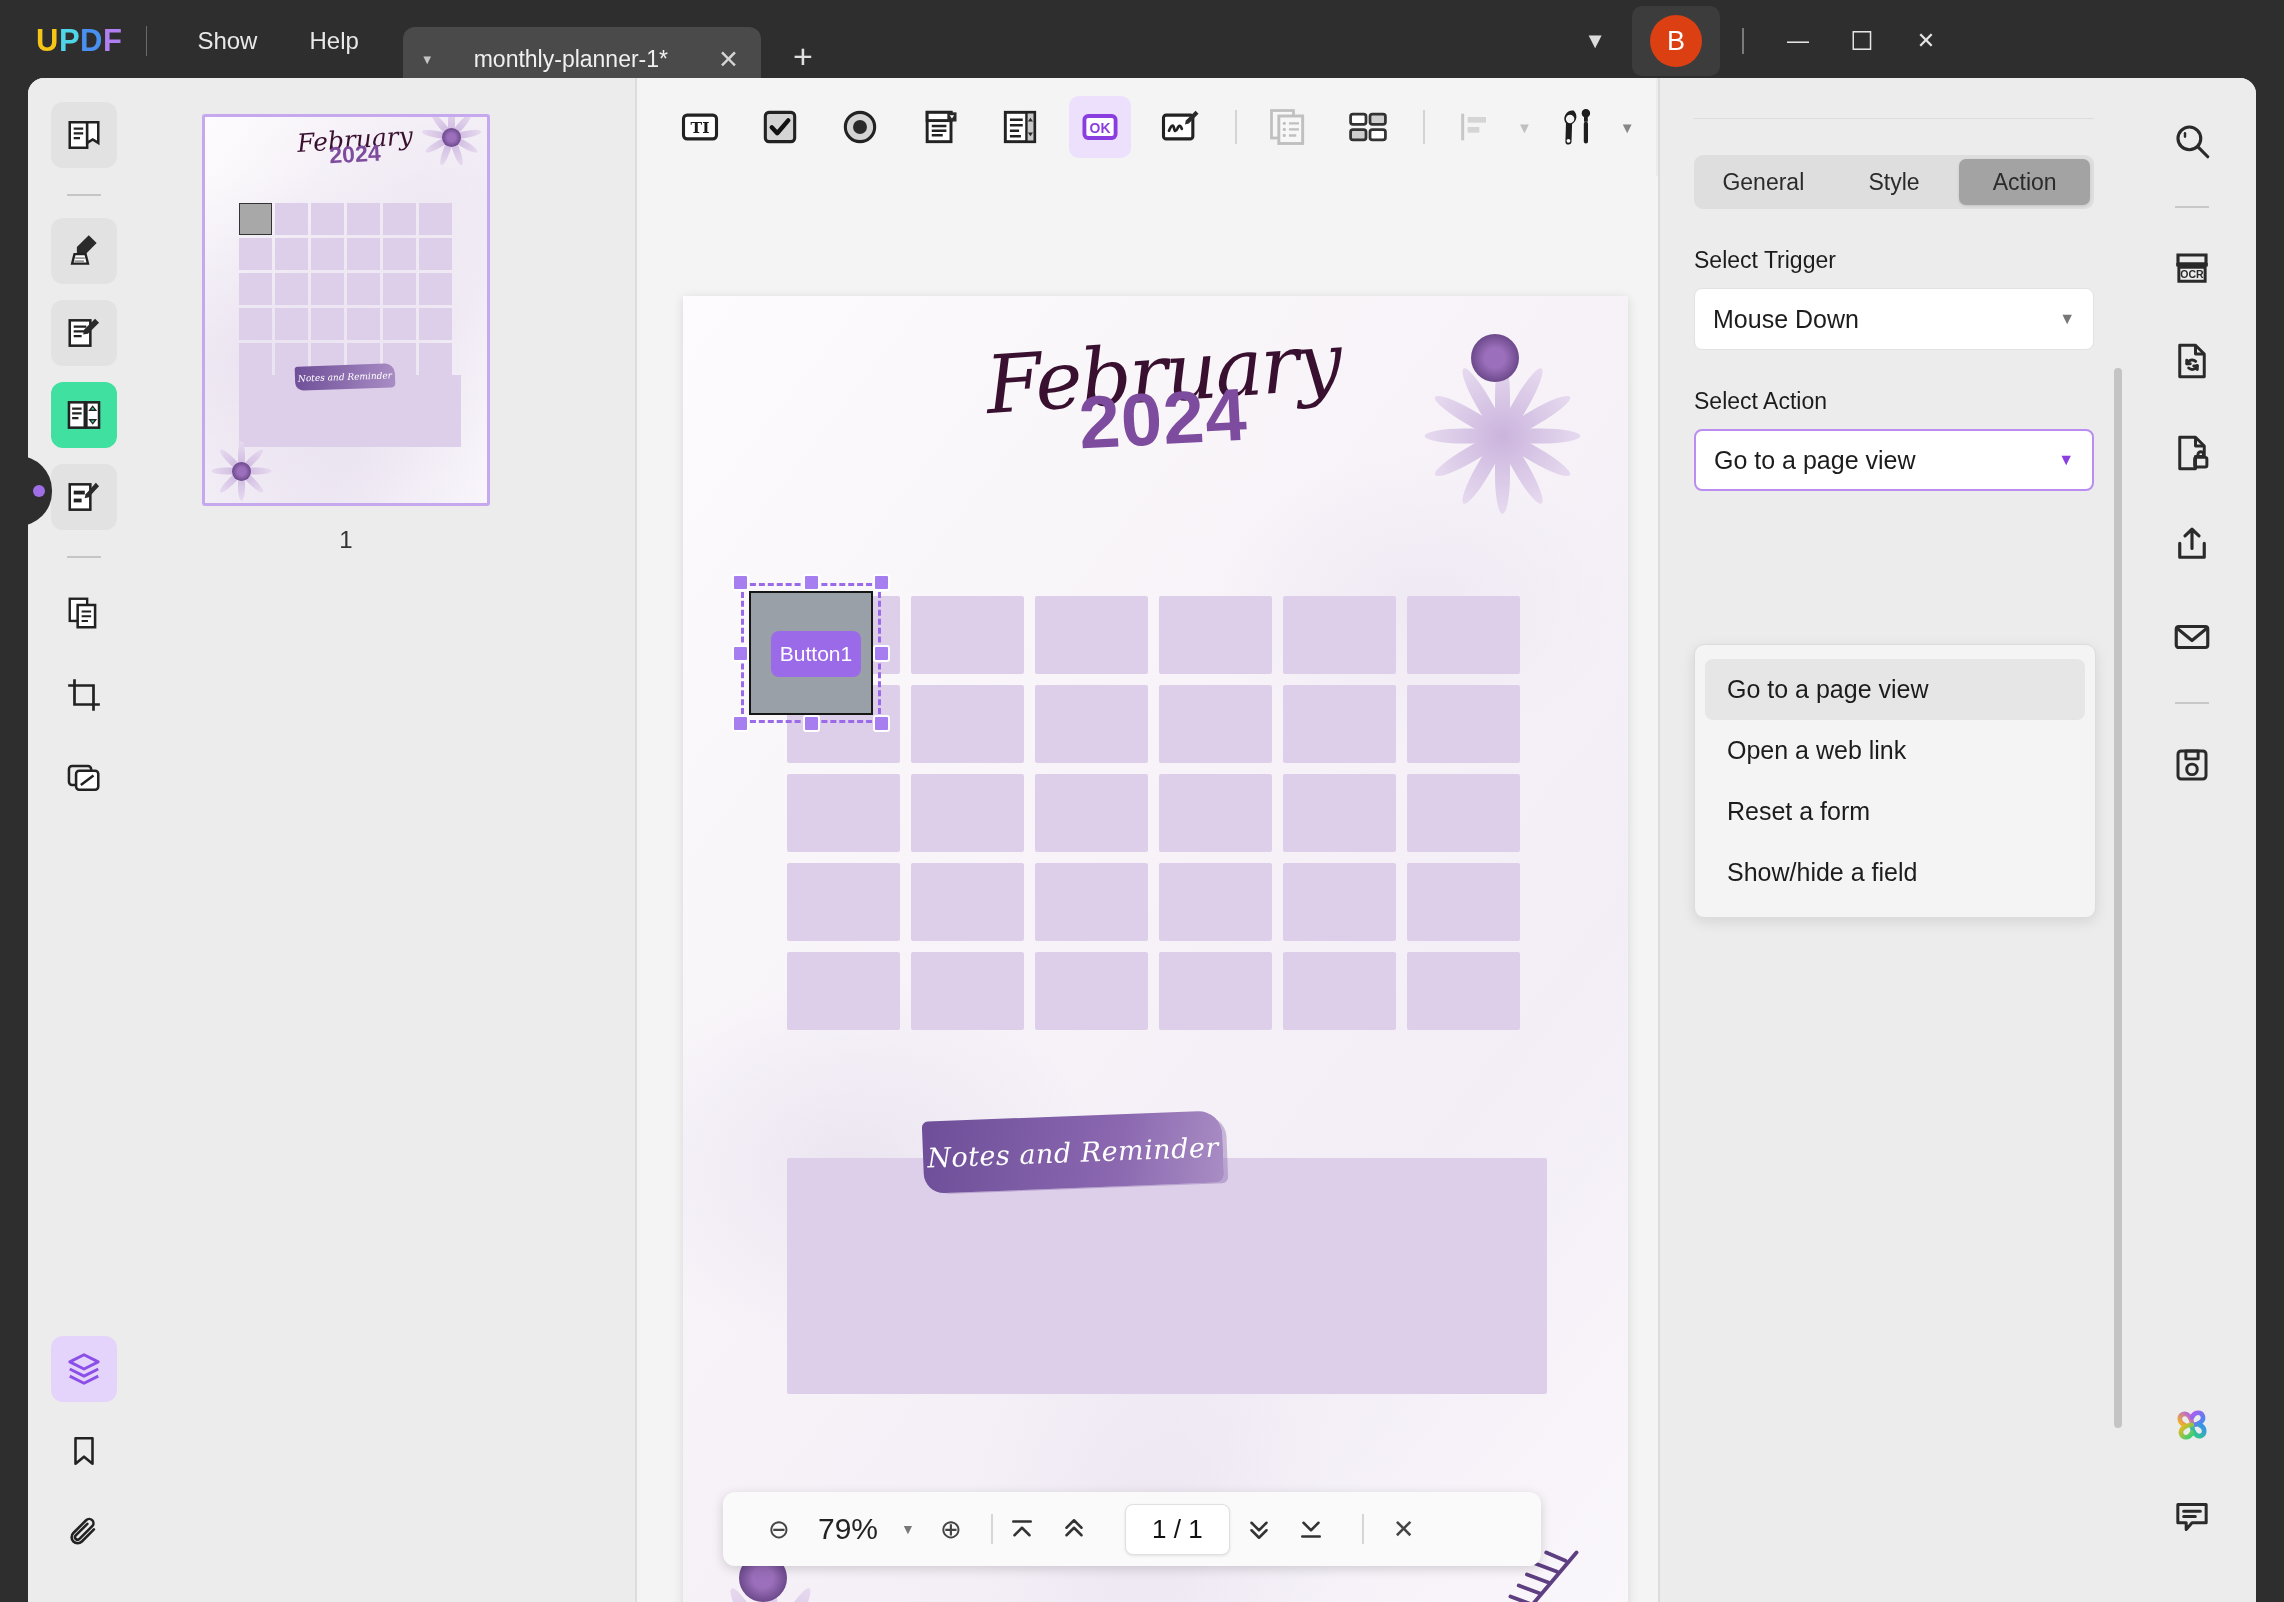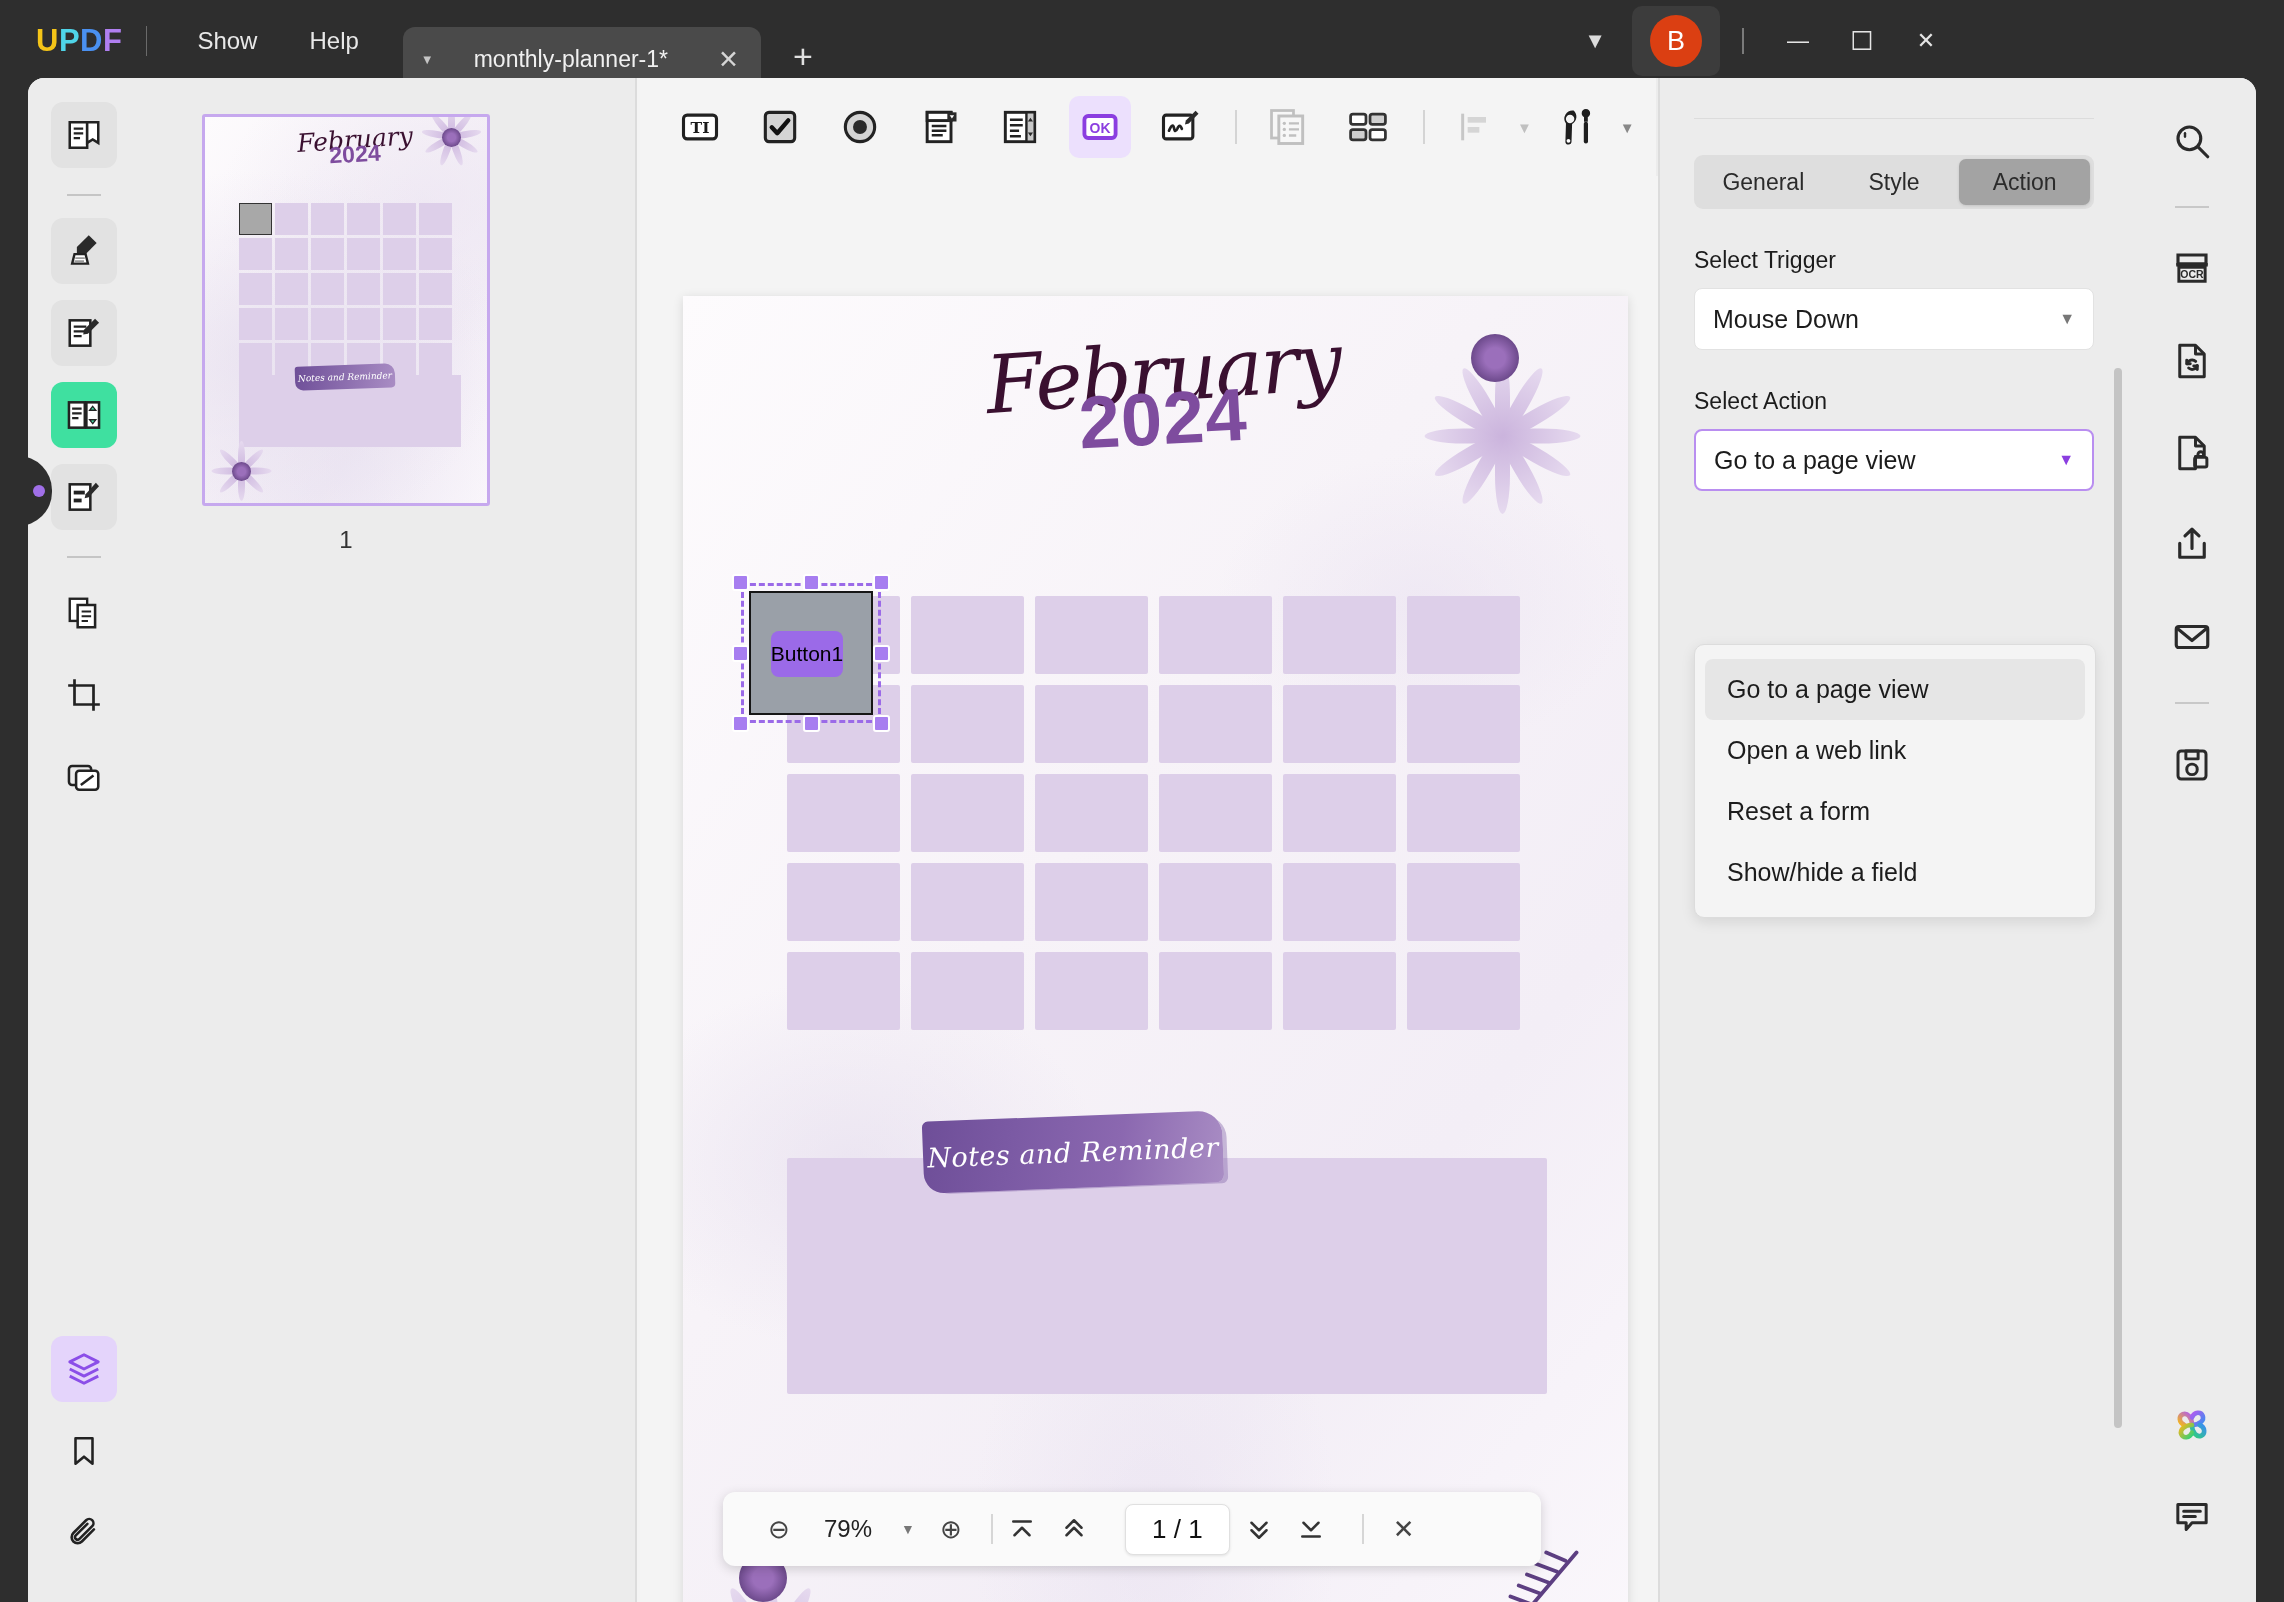--- a/index.html
+++ b/index.html
@@ -163,37 +163,37 @@
     margin: -24px 0 0 -24px; border-radius: 50%;
     background: radial-gradient(circle, #9b6fbb 30%, #6d4a8c 70%, #43254f 100%); }
 
   
   #field-sel { position: absolute; left: 58px; top: 287px; width: 140px; height: 140px; }
   #field-box {
     position: absolute; left: 8px; top: 8px; width: 124px; height: 124px;
     background: #9aa0a8; border: 2px solid #161616;
   }
   #field-lbl {
-    position: absolute; left: 20px; top: 38px; width: 72px; height: 46px;
-    background: #9b6ae8; border-radius: 8px; color: #000000; font-size: 21px;
+    position: absolute; left: 20px; top: 38px; width: 90px; height: 46px;
+    background: #9b6ae8; border-radius: 8px; color: #ffffff; font-size: 21px;
     display: flex; align-items: center; justify-content: center;
   }
   #field-dash { position: absolute; left: 0; top: 0; width: 140px; height: 140px;
     border: 3px dashed #9b6ae8; }
   .hdl { position: absolute; width: 17px; height: 17px; background: #a77ef0;
     border: 2px solid #fff; border-radius: 3px; }
 
   
   #zoombar {
     position: absolute; left: 86px; bottom: 36px; width: 818px; height: 74px;
     background: #fafafa; border-radius: 12px; box-shadow: 0 3px 12px rgba(0,0,0,.16);
     display: flex; align-items: center; padding: 0 30px;
   }
   .zb-ico { color: #444; font-size: 26px; width: 52px; text-align: center; }
-  #zoom-val { font-size: 24px; color: #222; width: 86px; text-align: center; }
+  #zoom-val { font-size: 30px; color: #222; width: 86px; text-align: center; }
   .zb-caret { font-size: 14px; color: #777; width: 34px; text-align: center; }
   .zb-div { width: 2px; height: 30px; background: #d6d6d6; margin: 0 14px; }
   #page-input {
     background: #fff; border: 1px solid #e0e0e0; border-radius: 8px;
     padding: 9px 26px; font-size: 26px; color: #111; margin: 0 14px;
     box-shadow: 0 1px 3px rgba(0,0,0,.1);
   }
 
   
   #props {

